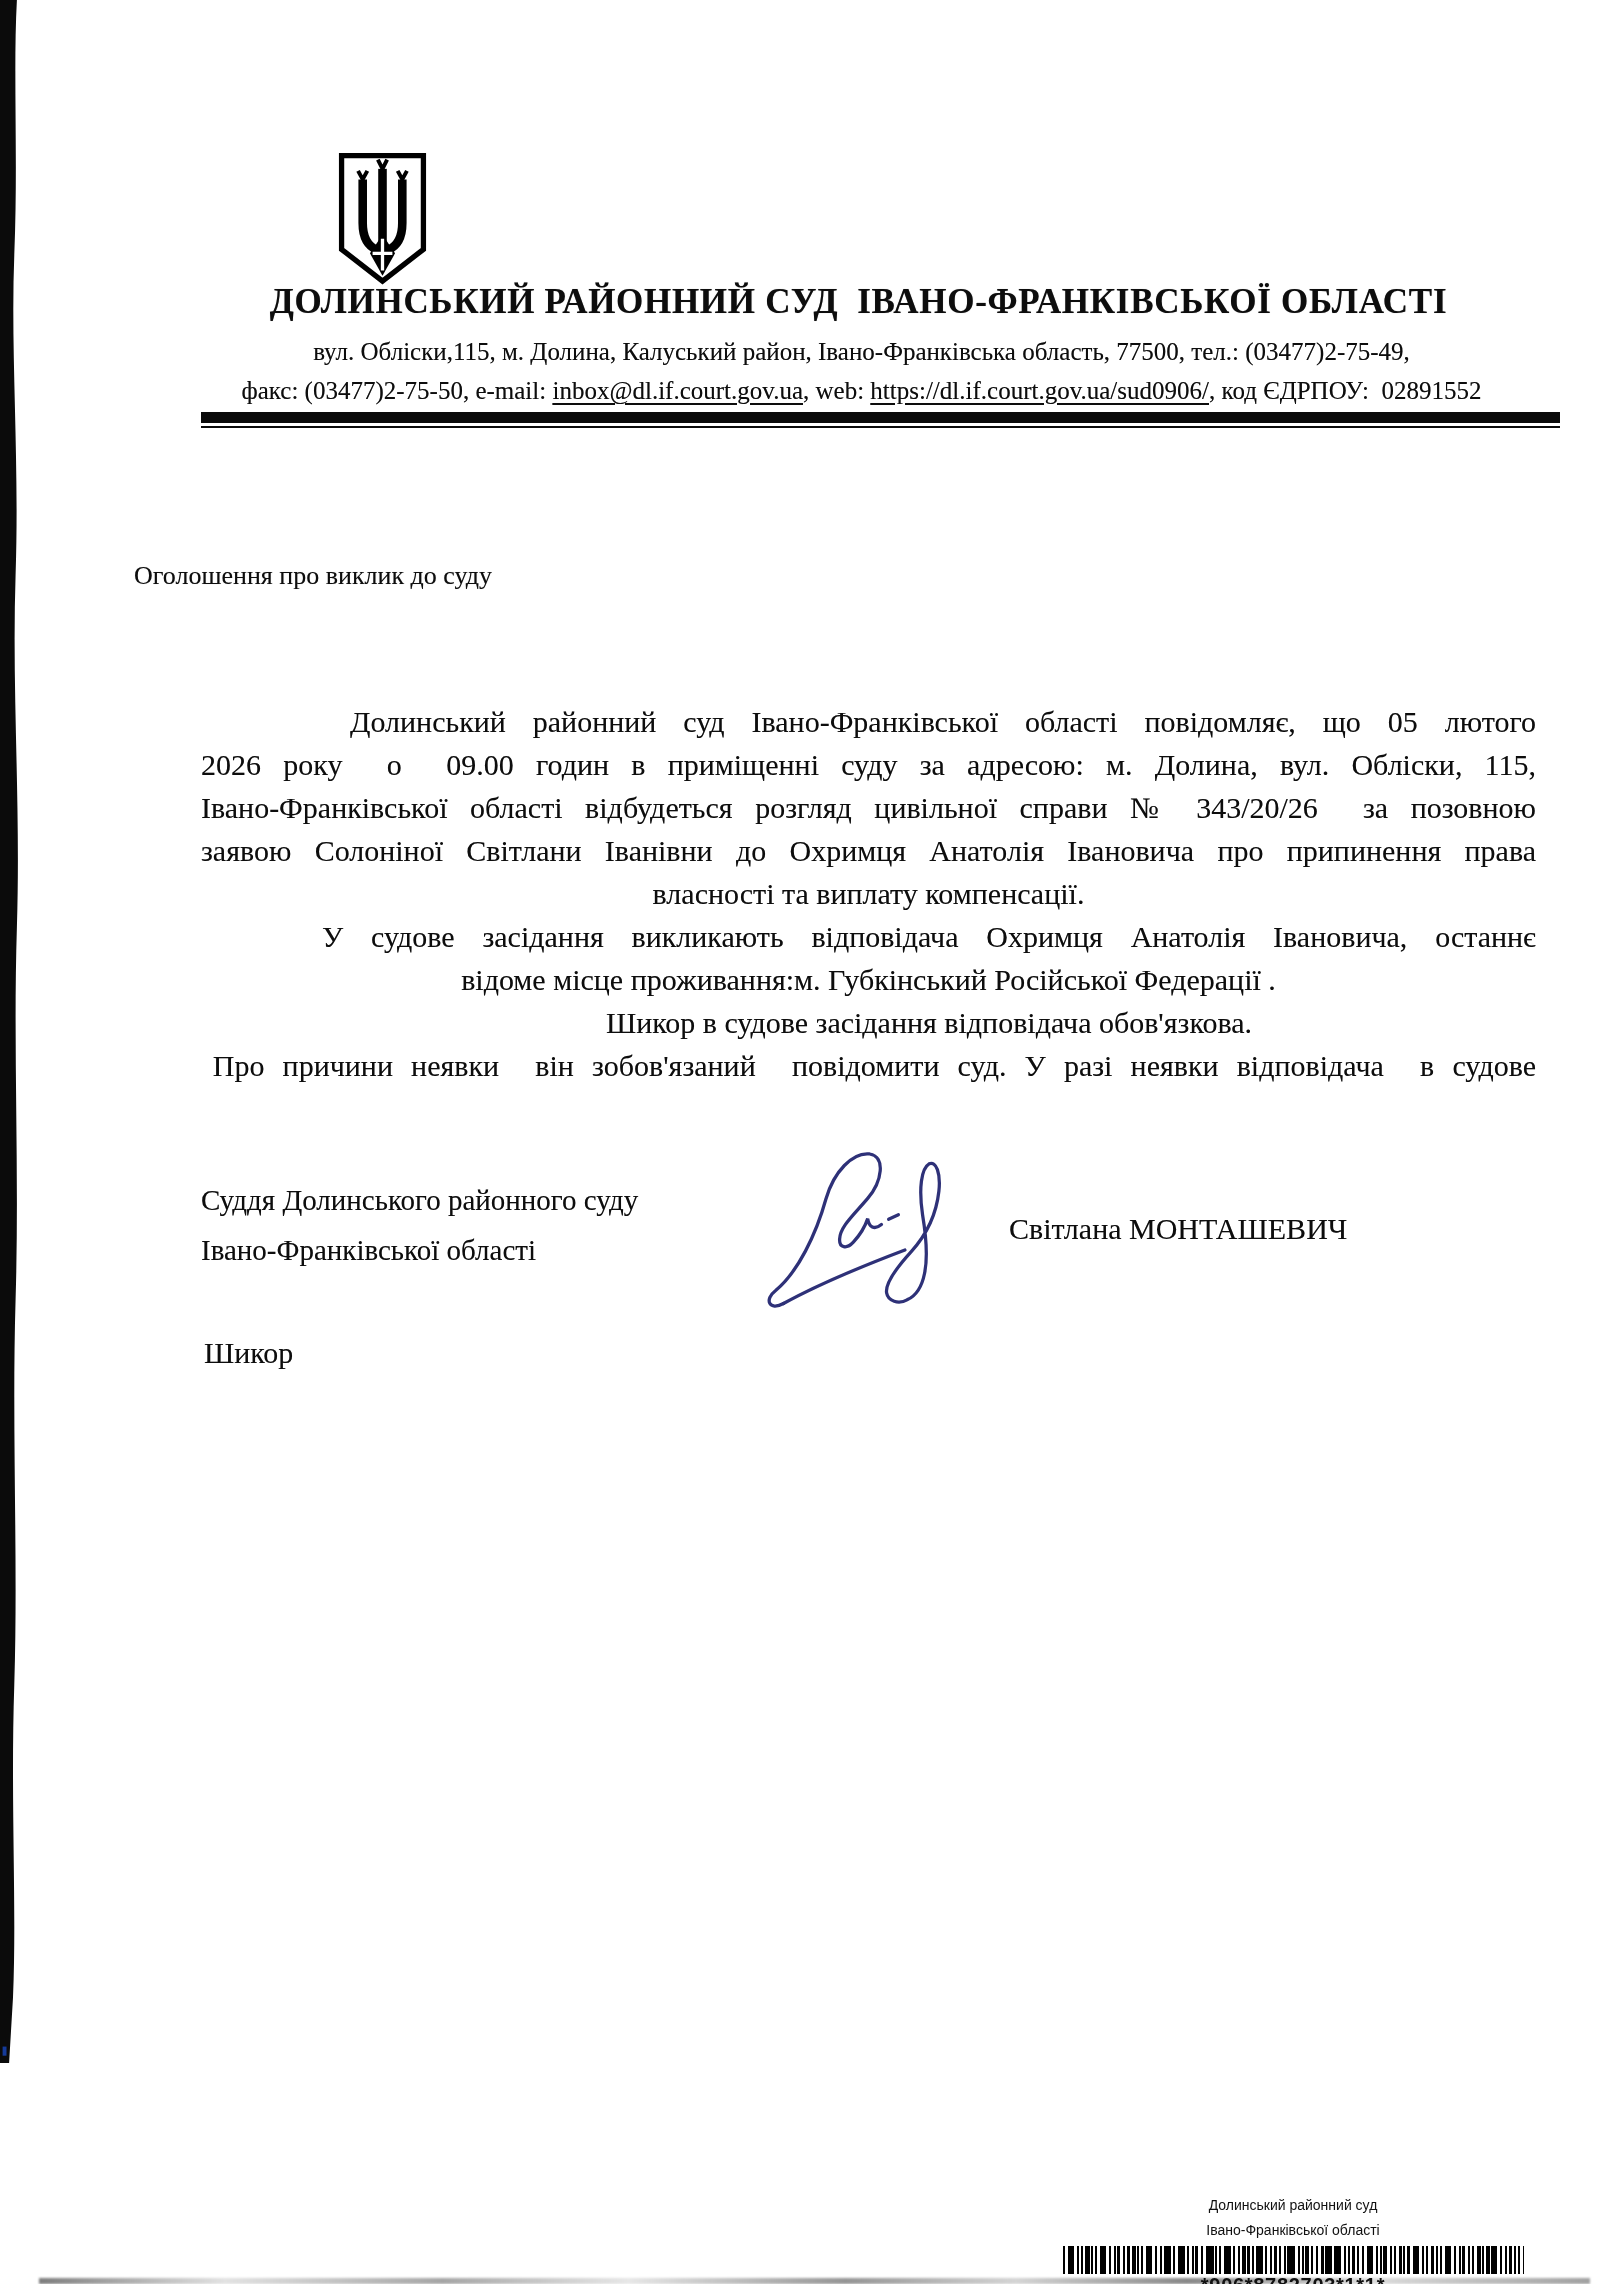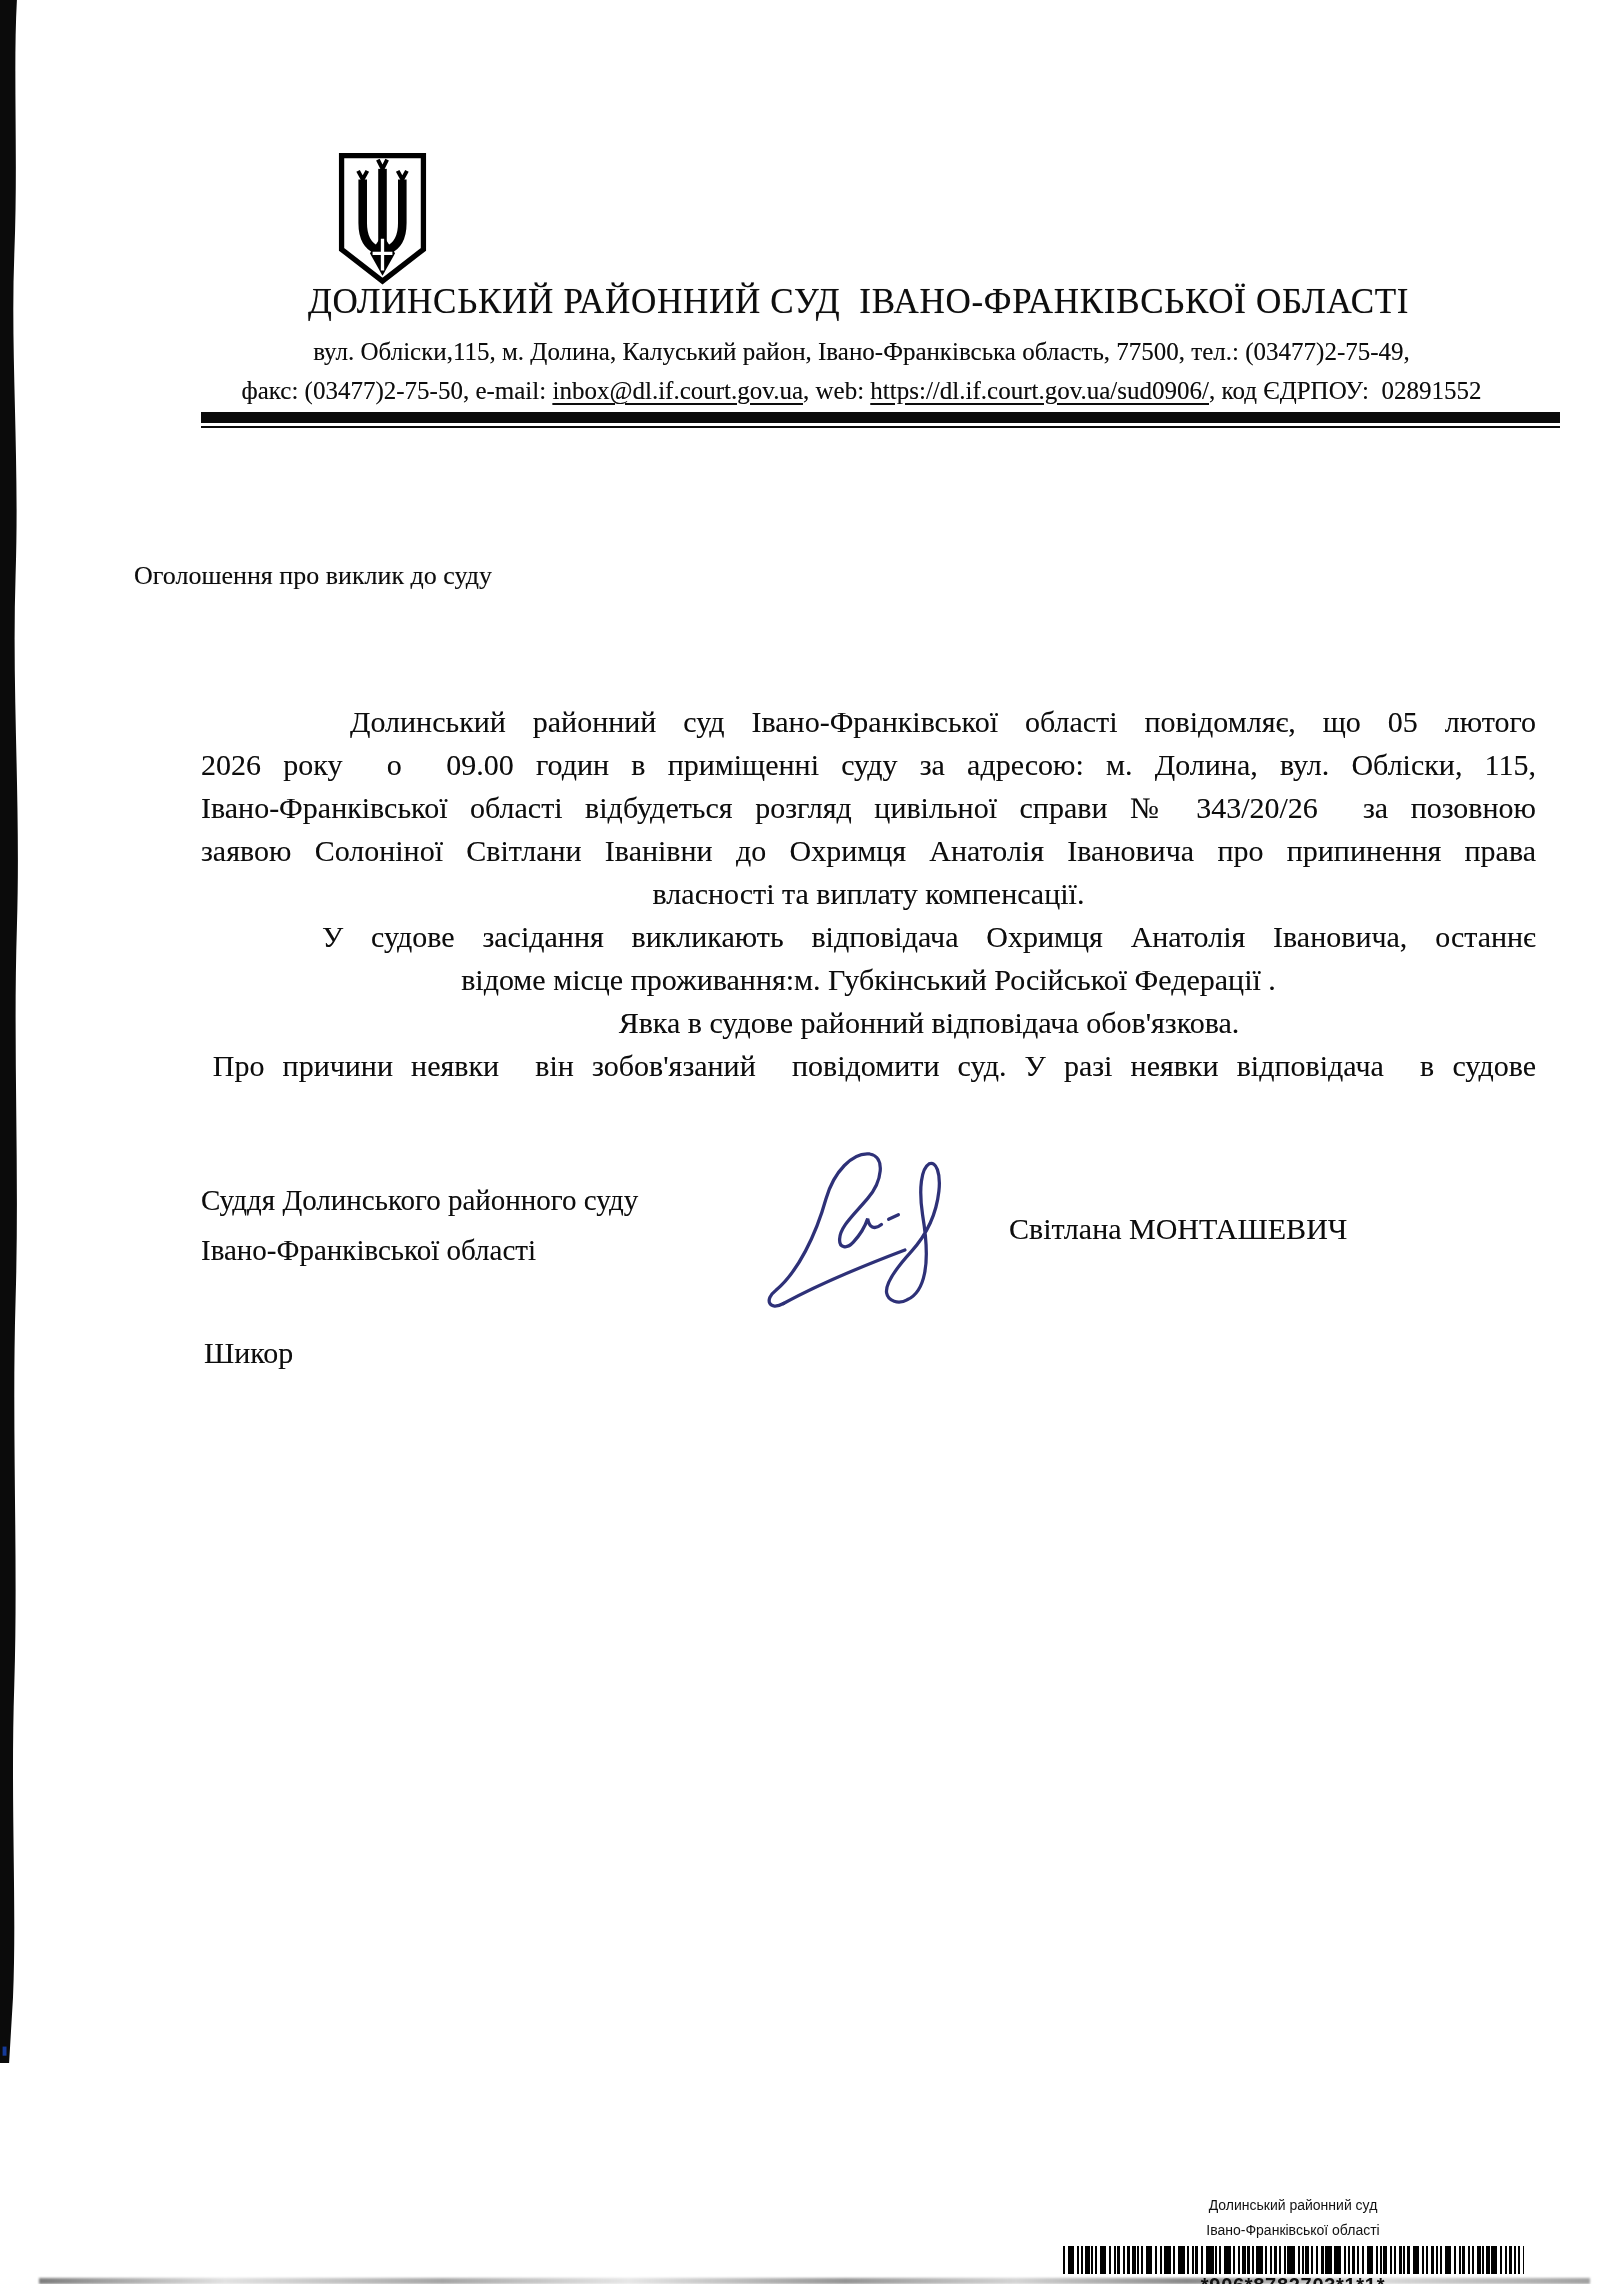--- a/index.html
+++ b/index.html
@@ -19,21 +19,21 @@
     background:linear-gradient(90deg,
       rgba(20,20,20,.55) 0%,rgba(20,20,20,.12) 12%,rgba(20,20,20,.38) 26%,
       rgba(20,20,20,.10) 38%,rgba(20,20,20,.45) 52%,rgba(20,20,20,.18) 63%,
       rgba(20,20,20,.50) 74%,rgba(20,20,20,.15) 86%,rgba(20,20,20,.40) 100%);
     filter:blur(1.3px);
   }
   
   .emblem{position:absolute;left:335px;top:153px;width:95px;height:132px;}
   .court-name{
     position:absolute;left:101px;top:282px;width:1515px;
-    text-align:center;font-weight:normal;font-size:35px;line-height:40px;
+    text-align:center;font-weight:bold;font-size:35px;line-height:40px;
     letter-spacing:0.7px;text-shadow:0 0 0.7px rgba(0,0,0,.45);
   }
   .addr{
     position:absolute;left:101px;width:1521px;text-align:center;
     font-size:25px;line-height:29px;text-shadow:0 0 0.3px rgba(0,0,0,.4);
   }
   .addr1{top:337px;}
   .addr2{top:376px;}
   .u{text-decoration:underline;text-underline-offset:3.9px;}
   .divider{position:absolute;left:201px;top:412px;width:1359px;}
@@ -130,21 +130,21 @@
     <div class="t jline">2026 року  о  09.00 годин в приміщенні суду за адресою: м. Долина, вул. Обліски, 115,</div>
     <div class="t jline">Івано-Франківської області відбудеться розгляд цивільної справи № 343/20/26  за позовною</div>
     <div class="t jline">заявою Солоніної Світлани Іванівни до Охримця Анатолія Івановича про припинення права</div>
     <div class="t lline">власності та виплату компенсації.</div>
   </div>
   <div>
     <div class="t jline ind-mid">У судове засідання викликають відповідача Охримця Анатолія Івановича, останнє</div>
     <div class="t lline">відоме місце проживання:м. Губкінський Російської Федерації .</div>
   </div>
   <div>
-    <div class="t lline ind-mid">Явка в судове районний відповідача обов'язкова.</div>
+    <div class="t lline ind-mid">Шикор в судове засідання відповідача обов'язкова.</div>
   </div>
   <div>
     <div class="t jline ind-sm">Про причини неявки  він зобов'язаний  повідомити суд. У разі неявки відповідача  в судове</div>
   </div>
 </div>
 
 <div class="judge-role">
   <div class="t">Суддя Долинського районного суду</div>
   <div class="t">Івано-Франківської області</div>
 </div>

